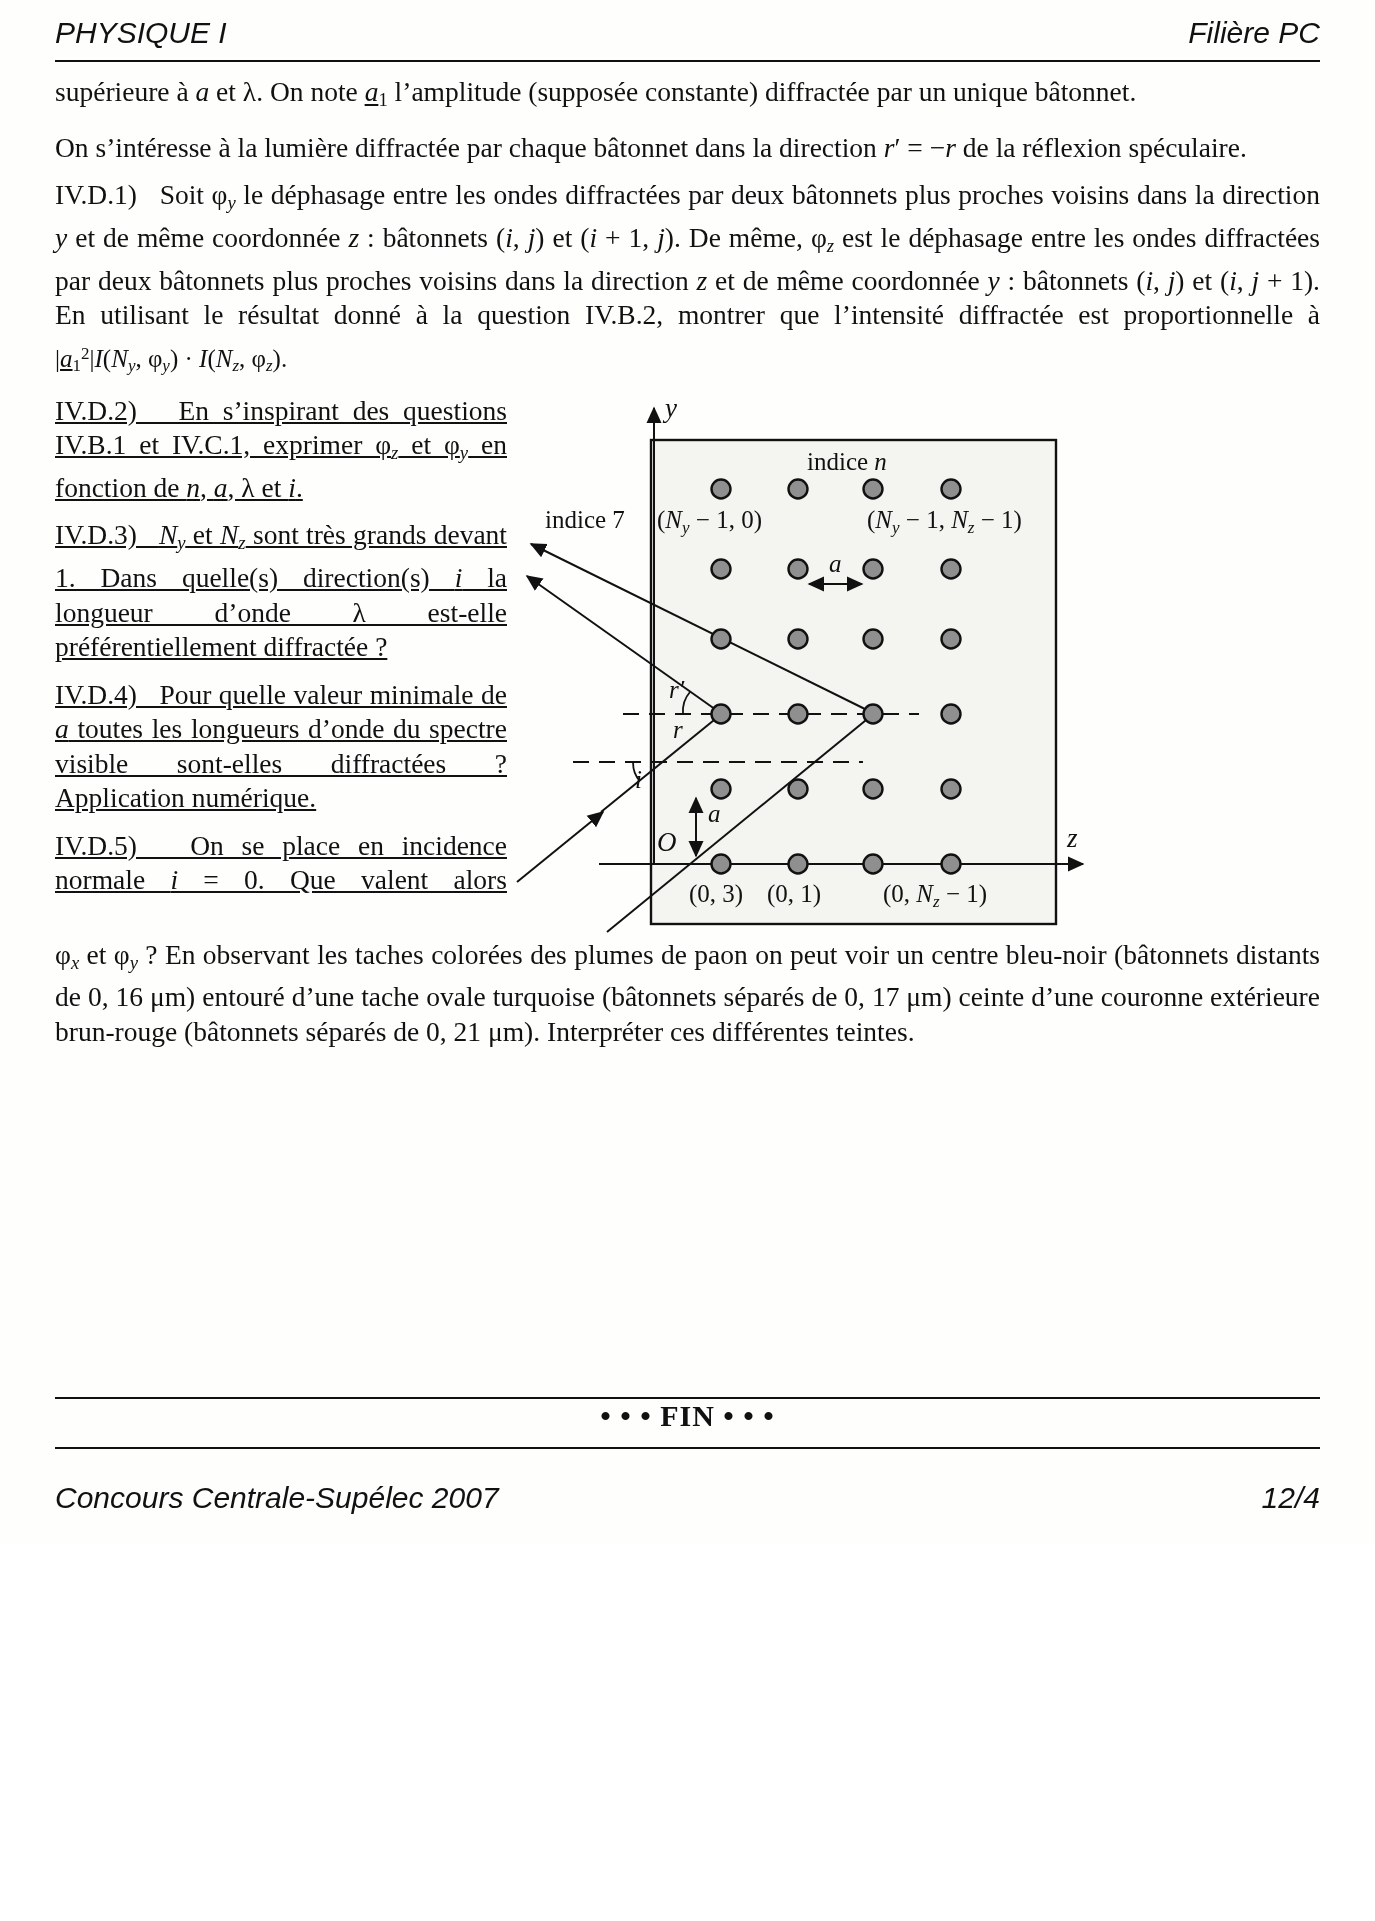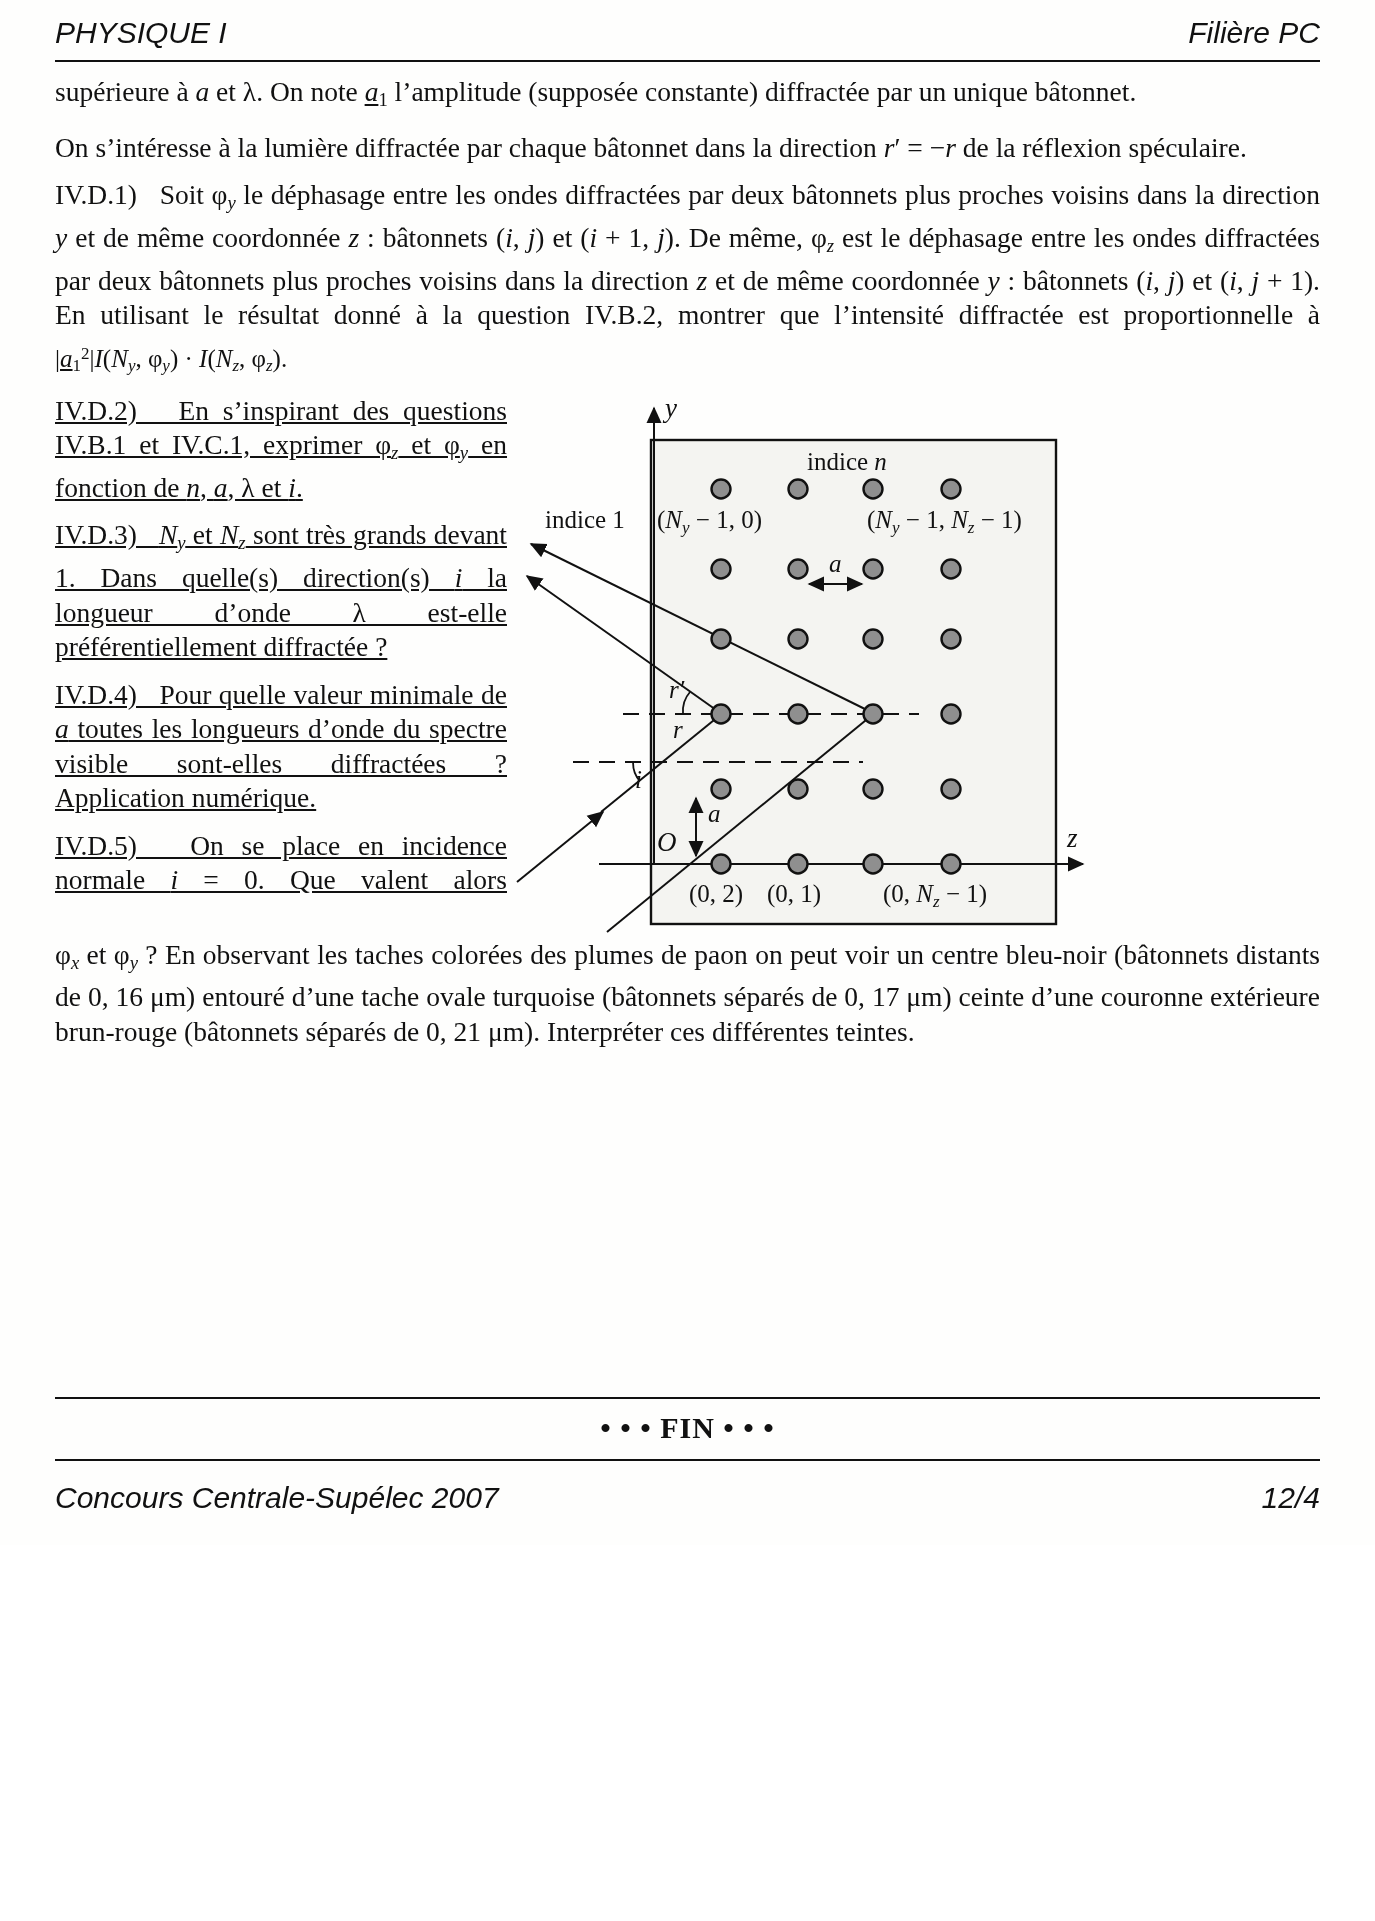--- a/index.html
+++ b/index.html
@@ -49,21 +49,21 @@
     font-size:25px; line-height:1.1; color:#111;
     font-family:"Liberation Serif","DejaVu Serif",serif;
   }
   .math { font-style:italic; }
   .big { font-size:27px; }
 
   .fin-block {
     margin-top:348px;
     border-top:2.5px solid #111;
     border-bottom:2.5px solid #111;
-    padding:12px 0 14px 0;
+    padding:0 0 14px 0;
     text-align:center;
     font-weight:bold; font-size:30px;
     letter-spacing:1px;
   }
   .page-footer {
     position:absolute; left:55px; right:55px; bottom:30px;
     display:flex; justify-content:space-between;
     font-family:"Liberation Sans","DejaVu Sans",sans-serif;
     font-style:italic; font-size:30px;
   }
@@ -148,24 +148,24 @@
               <circle cx="287" cy="470" r="9.5" class="dot"></circle>
               <circle cx="362" cy="470" r="9.5" class="dot"></circle>
               <circle cx="440" cy="470" r="9.5" class="dot"></circle>
             </g>
         </svg>
 
         <div class="flabel math big" style="left:154px; top:0px;">y</div>
         <div class="flabel math big" style="left:556px; top:430px;">z</div>
         <div class="flabel math big" style="left:146px; top:434px;">O</div>
         <div class="flabel" style="left:296px; top:54px;">indice <i>n</i></div>
-        <div class="flabel" style="left:34px;  top:112px;">indice 1</div>
+        <div class="flabel" style="left:34px;  top:112px;">indice 7</div>
         <div class="flabel" style="left:146px; top:112px;">(<i>N</i><sub><i>y</i></sub> − 1, 0)</div>
         <div class="flabel" style="left:356px; top:112px;text-align:center;">(<i>N</i><sub><i>y</i></sub> − 1, <i>N</i><sub><i>z</i></sub> − 1)</div>
-        <div class="flabel" style="left:178px; top:486px;">(0, 2)</div>
+        <div class="flabel" style="left:178px; top:486px;">(0, 3)</div>
         <div class="flabel" style="left:256px; top:486px;">(0, 1)</div>
         <div class="flabel" style="left:372px; top:486px;">(0, <i>N</i><sub><i>z</i></sub> − 1)</div>
         <div class="flabel math" style="left:318px; top:156px;">a</div>
         <div class="flabel math" style="left:197px; top:406px;">a</div>
         <div class="flabel math" style="left:158px; top:282px;">r′</div>
         <div class="flabel math" style="left:162px; top:322px;">r</div>
         <div class="flabel math" style="left:124px; top:372px;">i</div>
       </div>
     </div>
 

